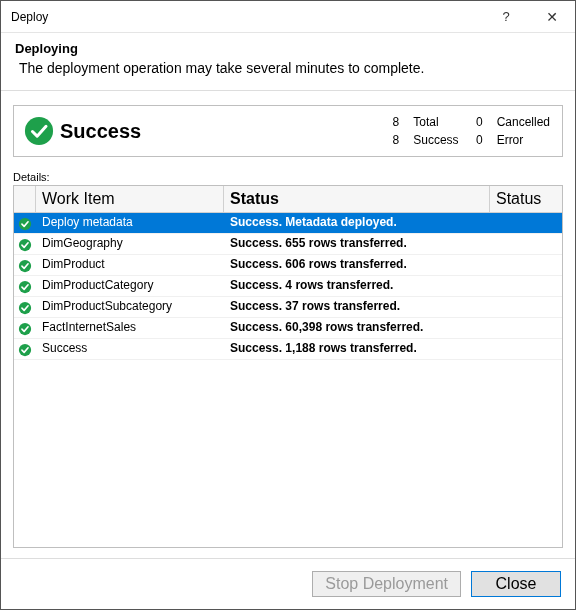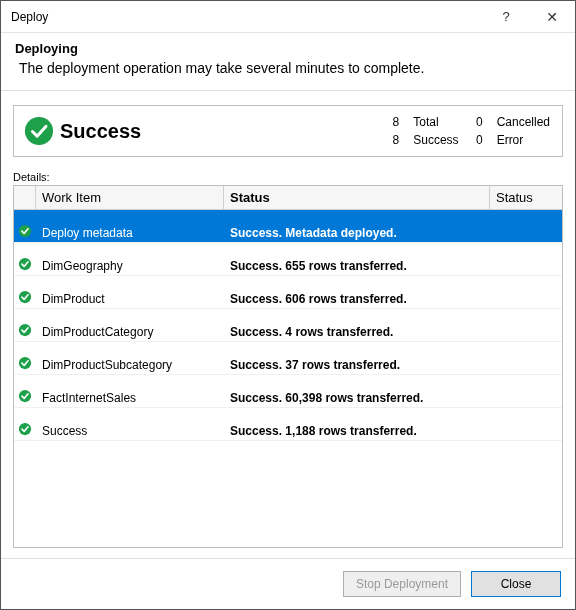--- a/index.html
+++ b/index.html
@@ -94,40 +94,40 @@
     flex: 1;
     display: flex;
     flex-direction: column;
     background: #fff;
     overflow: hidden;
   }
   .grid-header {
     display: flex;
     background: #f6f6f6;
     border-bottom: 1px solid #d0d0d0;
-    font-size: 13px;
+    font-size: 16px;
   }
   .grid-header .gh {
     padding: 4px 6px;
     border-right: 1px solid #d0d0d0;
   }
   .col-icon { width: 22px; flex: 0 0 22px; padding: 4px 2px !important; }
   .col-work { width: 188px; flex: 0 0 188px; }
   .col-status { flex: 1; font-weight: bold; }
   .col-msg { width: 72px; flex: 0 0 72px; border-right: none !important; }
   .grid-body {
     flex: 1;
     overflow: auto;
   }
   .grid-row {
     display: flex;
-    align-items: flex-end;
+    align-items: flex-start;
     font-size: 12px;
     border-bottom: 1px solid #f0f0f0;
-    height: 33px;
+    height: 21px;
   }
   .grid-row .cell {
     padding: 2px 6px;
     overflow: hidden;
     white-space: nowrap;
   }
   .grid-row .cell.col-icon {
     display: flex;
     align-items: center;
     justify-content: center;
@@ -148,21 +148,21 @@
     display: flex;
     justify-content: flex-end;
     gap: 10px;
     background: #fff;
   }
   .btn {
     min-width: 110px;
     height: 26px;
     border: 1px solid #adadad;
     background: #e1e1e1;
-    font-size: 12px;
+    font-size: 16px;
     font-family: inherit;
     display: flex;
     align-items: center;
     justify-content: center;
     padding: 0 12px;
   }
   .btn.disabled {
     color: #9a9a9a;
     background: #efefef;
   }

